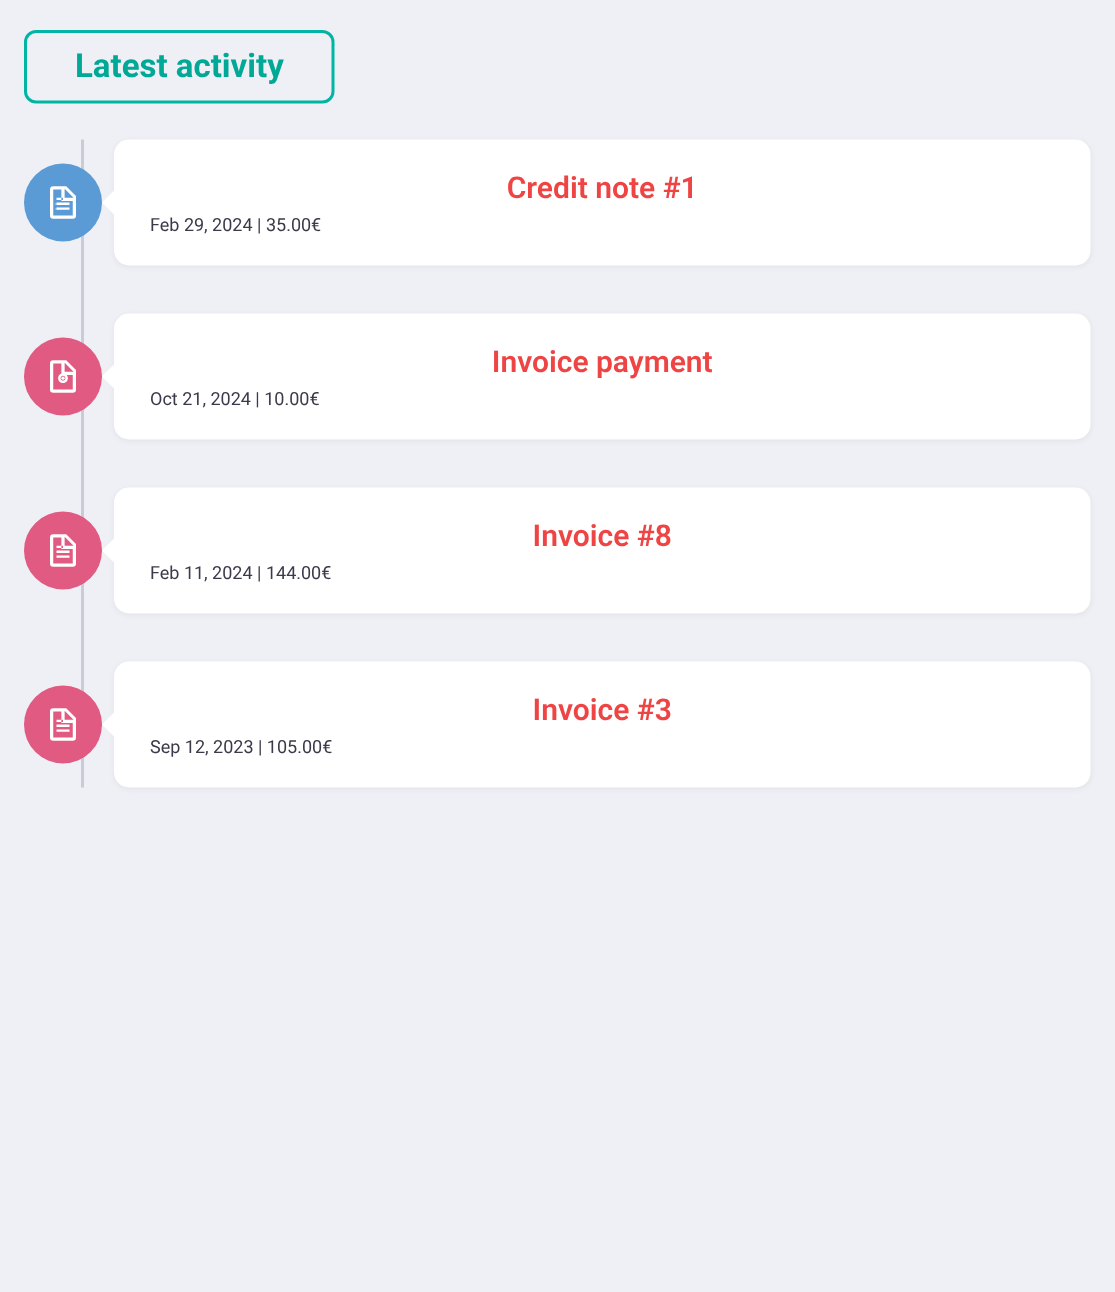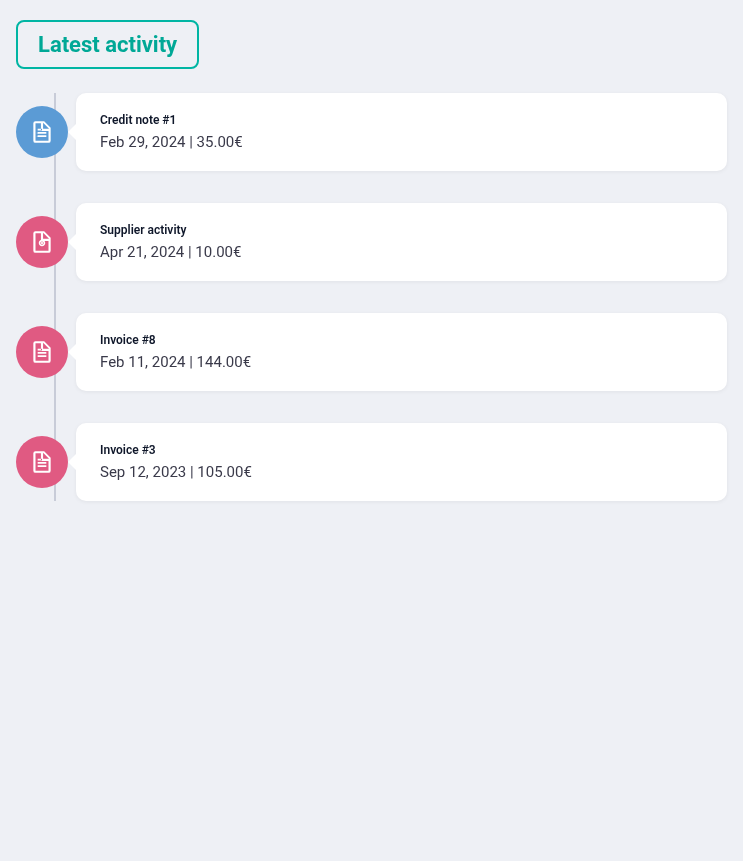--- a/index.html
+++ b/index.html
@@ -13,21 +13,21 @@
       min-height: 861px;
       background-color: #eef0f5;
       font-family: -apple-system, BlinkMacSystemFont, 'Segoe UI', Roboto, sans-serif;
       padding: 20px 16px;
     }
 
     .page-title {
       display: inline-block;
       border: 2px solid #00b5a3;
       border-radius: 8px;
-      padding: 10px 20px;
+      padding: 10px 32px;
       color: #00a896;
       font-size: 22px;
       font-weight: 700;
       margin-bottom: 24px;
       background: transparent;
     }
 
     .timeline {
       position: relative;
       padding-left: 60px;
@@ -91,29 +91,30 @@
 
     .timeline-card {
       background: white;
       border-radius: 10px;
       padding: 20px 24px;
       box-shadow: 0 1px 4px rgba(0,0,0,0.06);
       position: relative;
     }
 
     .card-title {
-      color: #0f172a;
-      font-size: 12px;
+      color: #ef4444;
+      font-size: 20px;
       font-weight: 600;
       margin-bottom: 6px;
+      text-align: center;
     }
 
     .card-detail {
       color: #3a3a4a;
-      font-size: 15px;
+      font-size: 12px;
       font-weight: 400;
     }
   </style>
 </head>
 <body>
 
 
 
 <h1 class="page-title">Latest activity</h1>
 
@@ -136,22 +137,22 @@
   <div class="timeline-item">
     <div class="timeline-icon pink">
       <svg viewBox="0 0 24 24" xmlns="http://www.w3.org/2000/svg">
         <path d="M14 2H6a2 2 0 0 0-2 2v16a2 2 0 0 0 2 2h12a2 2 0 0 0 2-2V8l-6-6zm-1 1.5L18.5 9H13V3.5zM6 20V4h5v7h7v9H6z"></path>
         <path d="M12 10c-1.66 0-3 1.34-3 3s1.34 3 3 3 3-1.34 3-3-1.34-3-3-3zm0 4.5c-.83 0-1.5-.67-1.5-1.5s.67-1.5 1.5-1.5 1.5.67 1.5 1.5-.67 1.5-1.5 1.5z"></path>
         <circle cx="12" cy="13" r="1" fill="white"></circle>
       </svg>
     </div>
     <div class="timeline-connector"></div>
     <div class="timeline-card">
-      <div class="card-title">Supplier activity</div>
-      <div class="card-detail">Apr 21, 2024 | 10.00€</div>
+      <div class="card-title">Invoice payment</div>
+      <div class="card-detail">Oct 21, 2024 | 10.00€</div>
     </div>
   </div>
 
   <div class="timeline-item">
     <div class="timeline-icon pink">
       <svg viewBox="0 0 24 24" xmlns="http://www.w3.org/2000/svg">
         <path d="M14 2H6a2 2 0 0 0-2 2v16a2 2 0 0 0 2 2h12a2 2 0 0 0 2-2V8l-6-6zm-1 1.5L18.5 9H13V3.5zM6 20V4h5v7h7v9H6zm2-5h8v1.5H8V15zm0-3h8v1.5H8V12zm0-3h4v1.5H8V9z"></path>
       </svg>
     </div>
     <div class="timeline-connector"></div>

